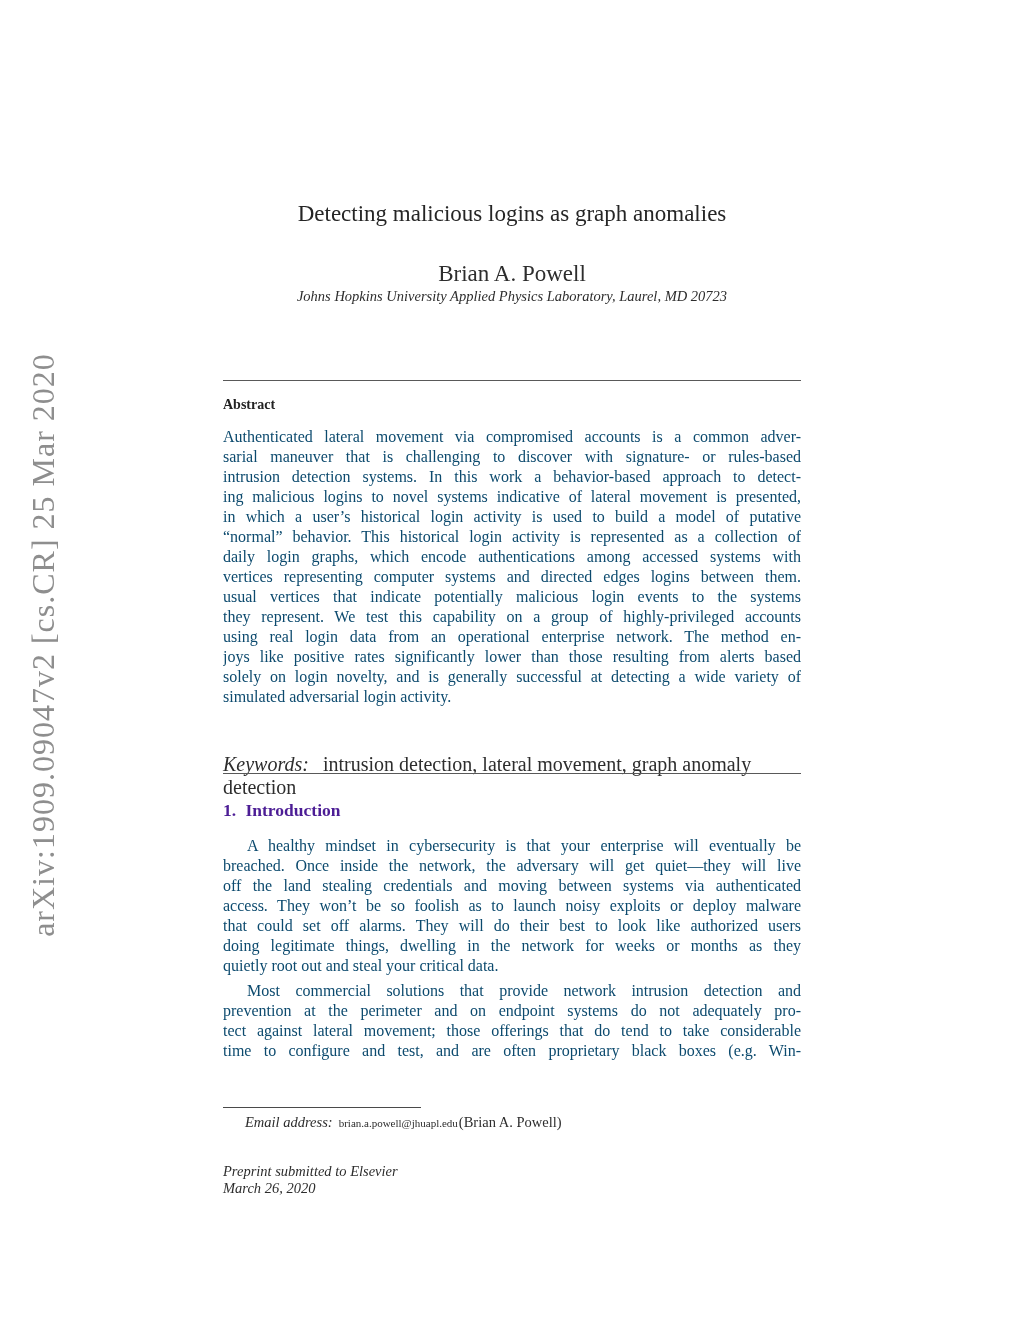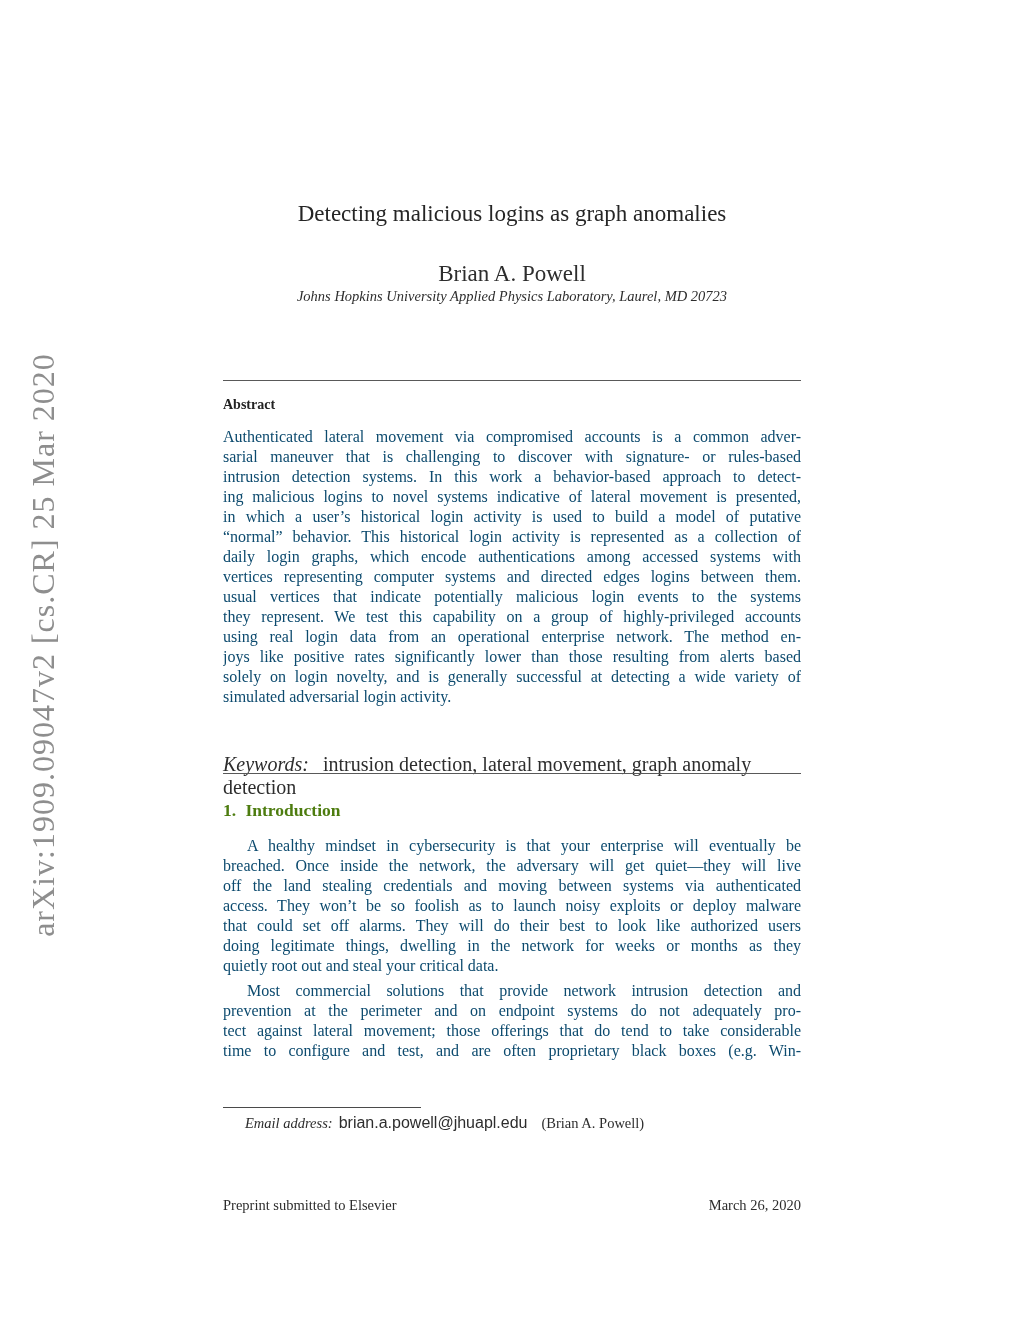--- a/index.html
+++ b/index.html
@@ -42,30 +42,30 @@
   .body-text   { font-size: 16px; line-height: 20px; color: #0c4a6e; }
   .abstract-body { top: 427px; }
 
   .jline { text-align: justify; text-align-last: justify; height: 20px; overflow: hidden; }
   .jline.last { text-align-last: auto; }
   .indent .jline:first-child { text-indent: 24px; }
 
   .keywords { top: 739px; font-size: 20px; margin-top: 14px; }
   .keywords .kw-label { font-style: italic; margin-right: 14px; }
 
-  .intro-heading { top: 800px; font-weight: bold; font-size: 17.5px; color: #4d7c0f; word-spacing: 5px; }
+  .intro-heading { top: 800px; font-weight: bold; font-size: 17.5px; color: #4c1d95; word-spacing: 5px; }
   .intro-para-1 { top: 836px; }
   .intro-para-2 { top: 981px; }
 
   .footnote-rule { top: 1107px; width: 198px; right: auto; border-top: 1px solid #4a4a4a; height: 0; }
   .footnote { top: 1114px; font-size: 14.5px; padding-left: 22px; box-sizing: border-box; }
   .footnote .fn-label { font-style: italic; margin-right: 6px; }
-  .footnote .fn-email { font-family: Liberation Sans, sans-serif; font-size: 16px; margin-right: 14px; }
+  .footnote .fn-email { font-family: Liberation Serif, serif; font-size: 11px; margin-right: 1px; }
 
-  .footer { top: 1197px; display: flex; justify-content: space-between; font-size: 14.5px; }
+  .footer { top: 1163px; display: flex; justify-content: space-between; font-style: italic; font-size: 14.5px; flex-direction: column; }
 </style>
 </head>
 <body>
 
 <div class="watermark">arXiv:1909.09047v2  [cs.CR]  25 Mar 2020</div>
 
 <div class="content">
 
   <div class="paper-title">Detecting malicious logins as graph anomalies</div>
 

